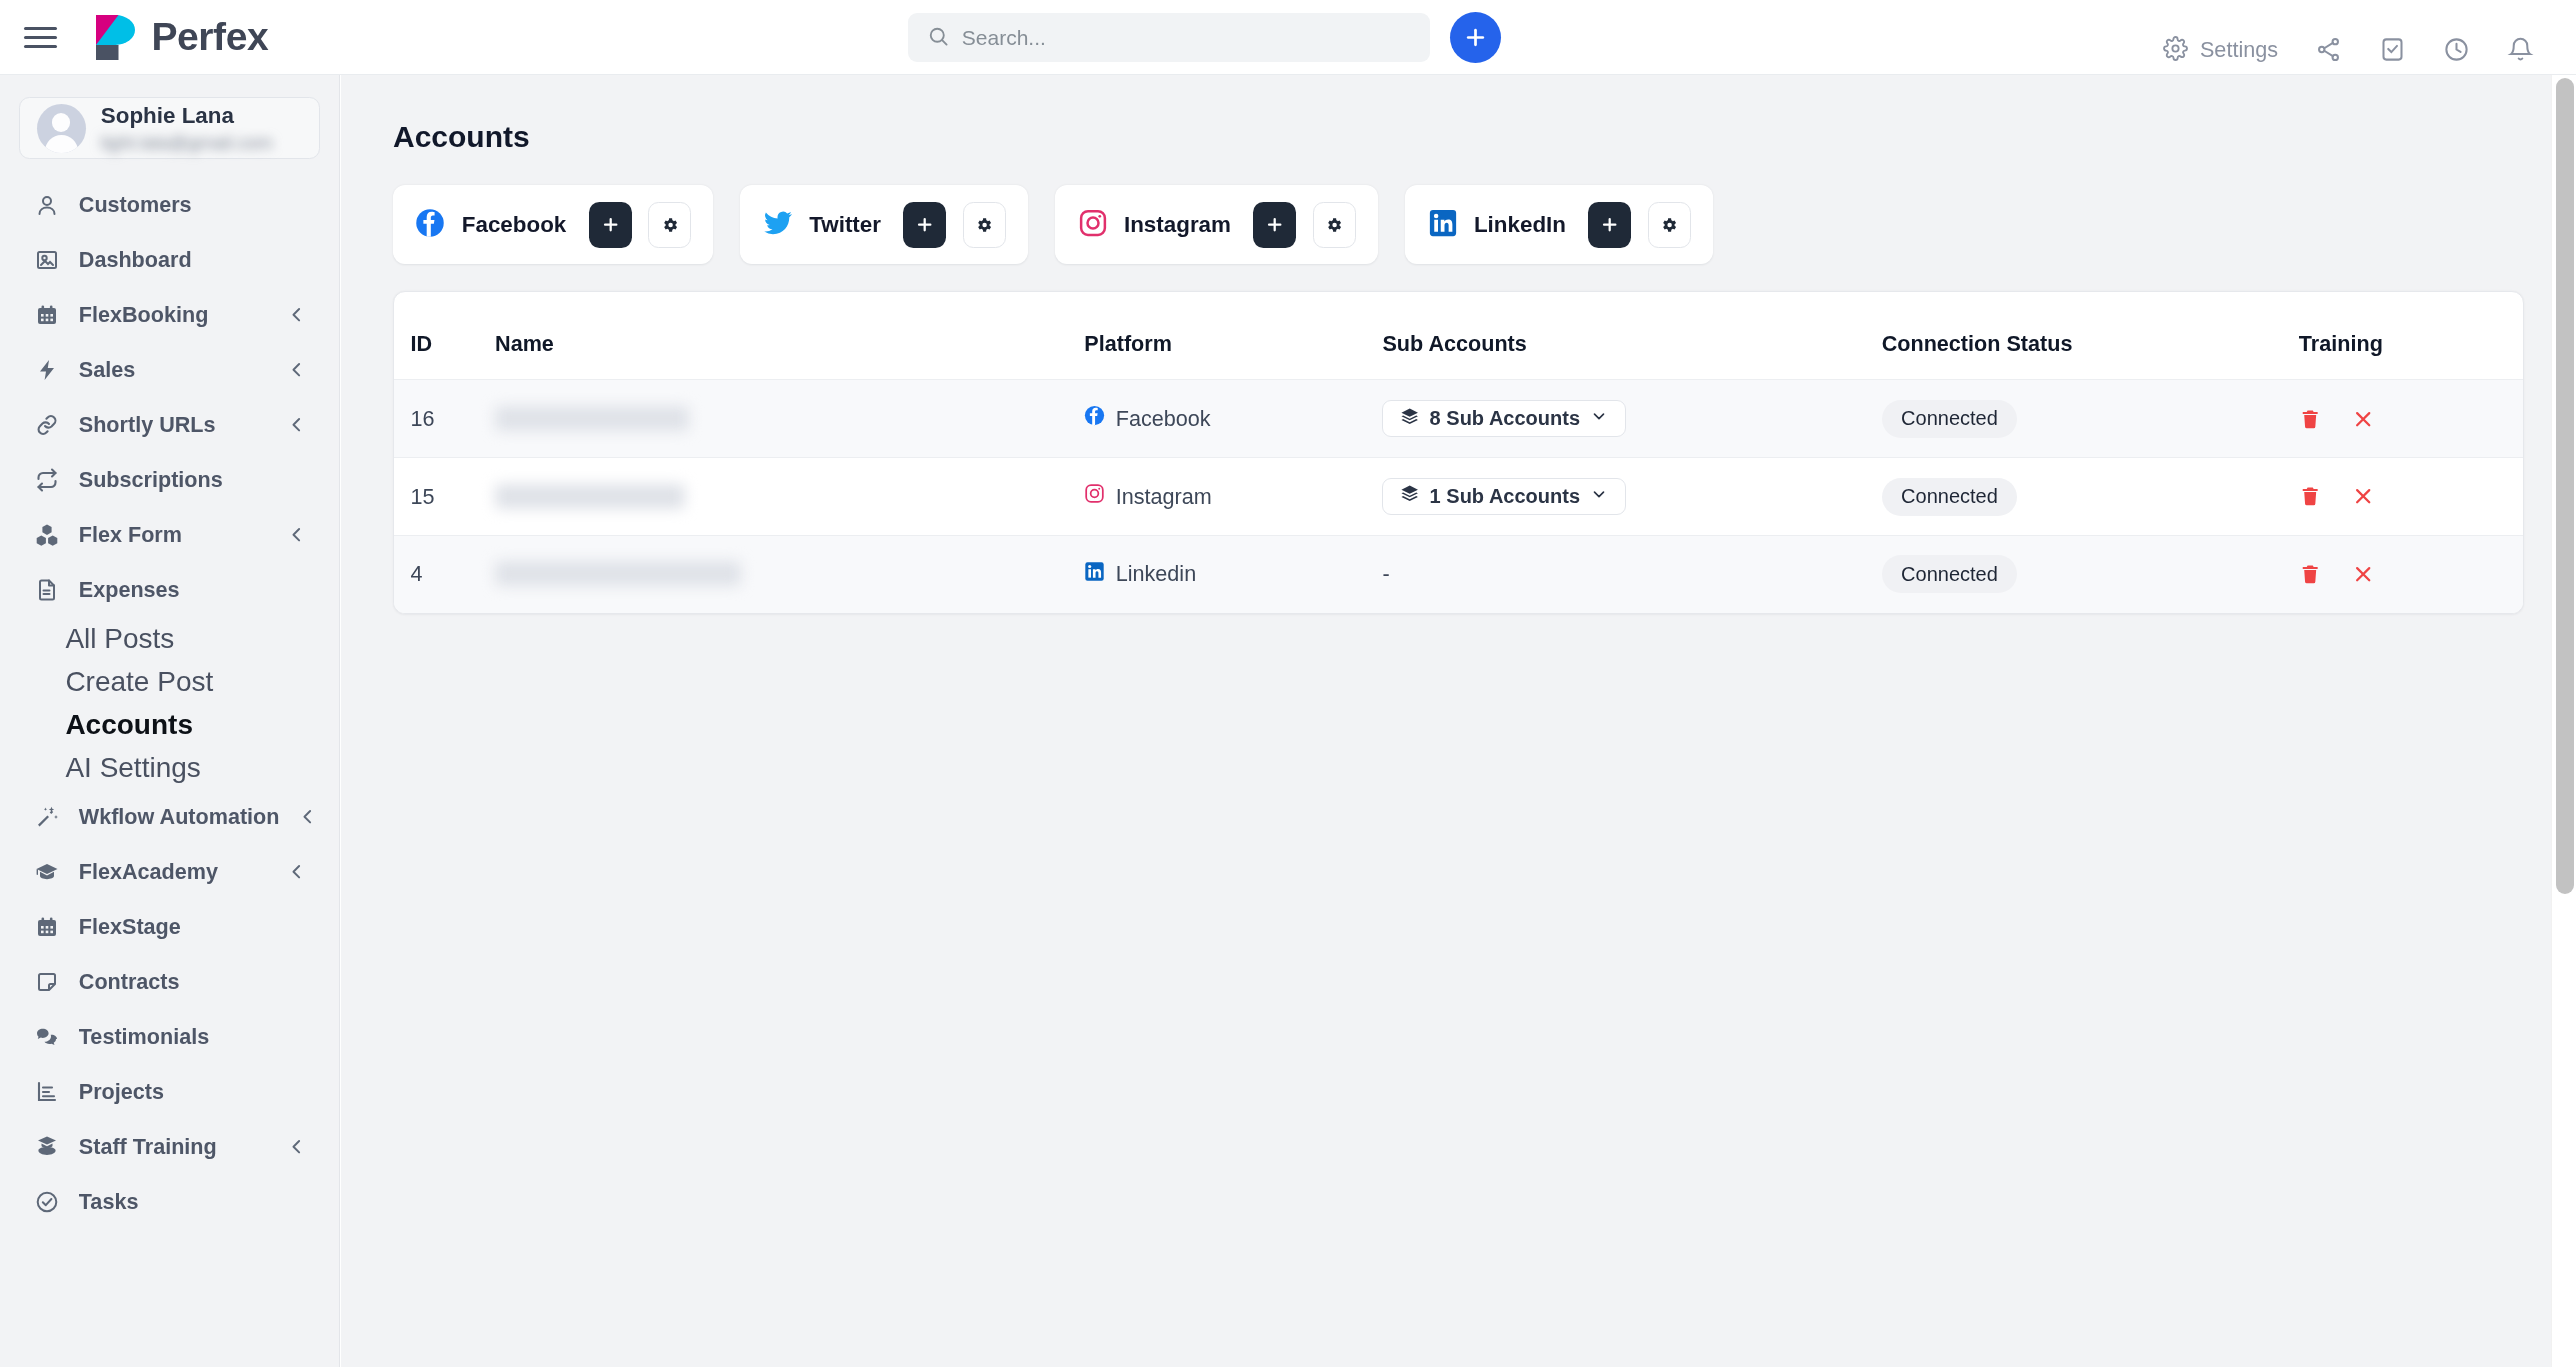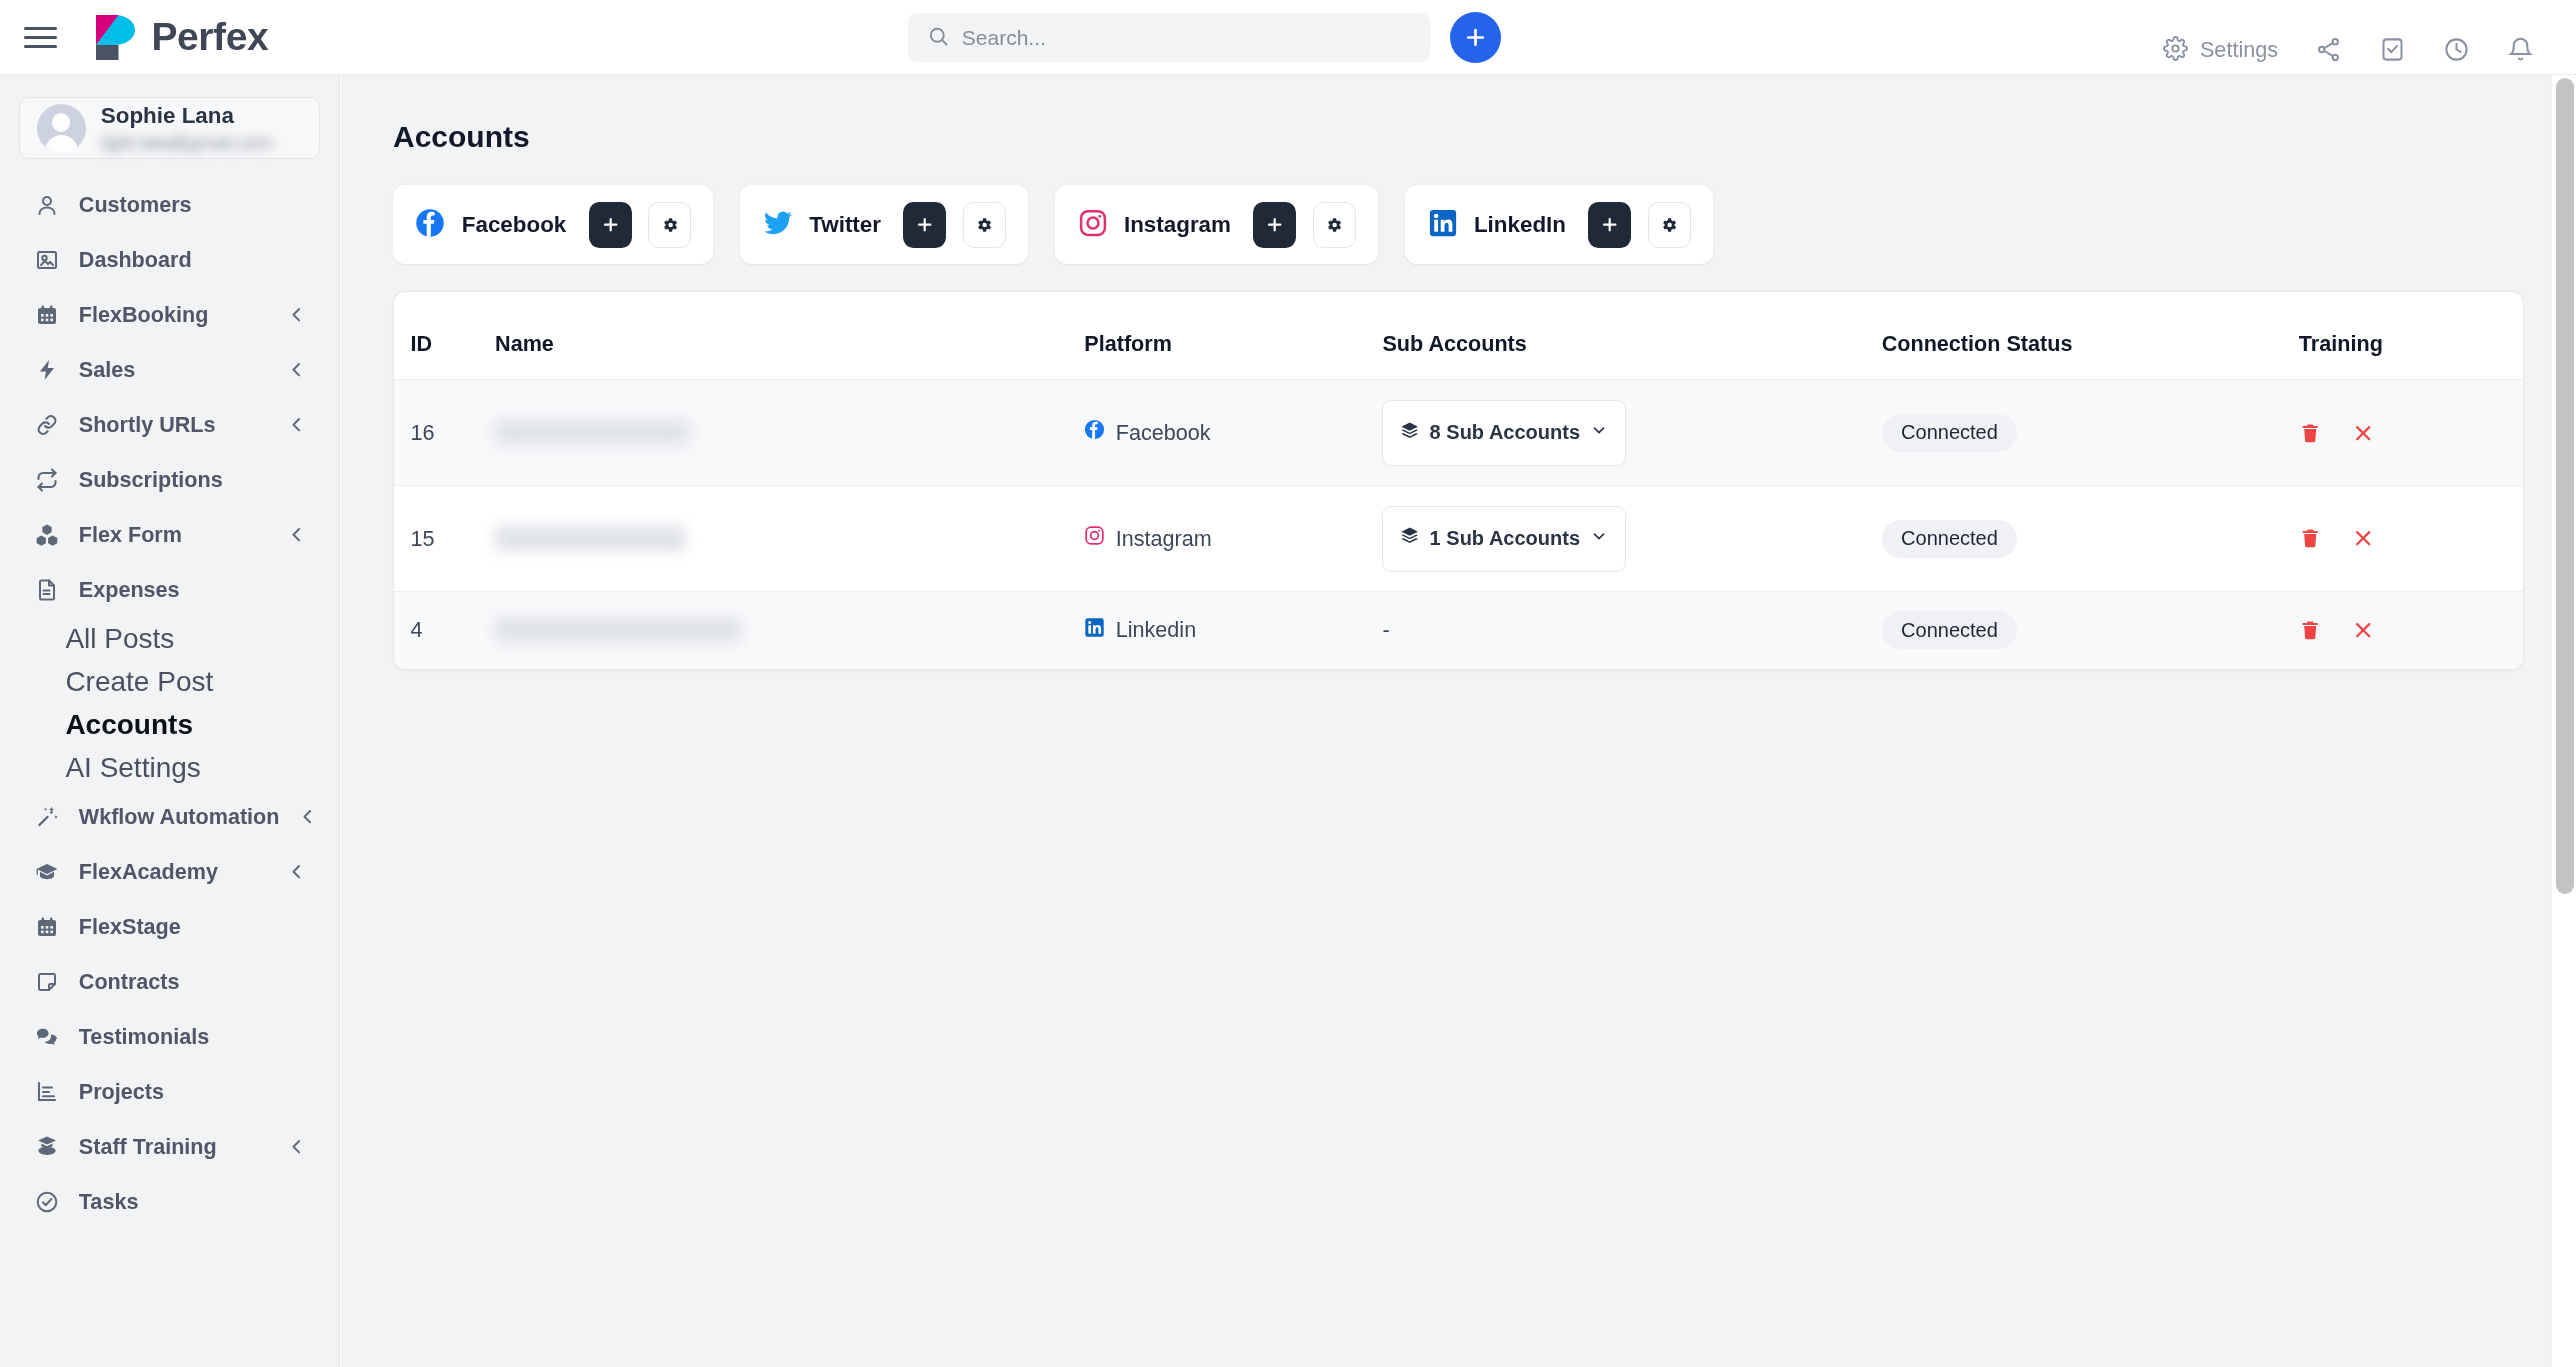--- a/index.html
+++ b/index.html
@@ -185,21 +185,21 @@
   .col-act   { width: 224px; }
   thead .col-id { padding-left: 16.4px; }
 
   .name-redacted {
     display:inline-block; height: 25px; border-radius: 4.5px;
     background: #dfe2e8; filter: blur(6.7px);
   }
   .plat-cell { display:flex; align-items:center; gap: 10.4px; }
   .sub-btn {
     display:inline-flex; align-items:center; gap: 10.4px;
-    height: 66px; padding: 0 16.4px;
+    height: 37px; padding: 0 16.4px;
     border: 0.7px solid #e2e5ea; border-radius: 9px;
     background: #fff; cursor: pointer;
     font-size: 20px; color: #2b3445; font-weight: 600;
   }
   .badge {
     display:inline-block; background:#f0f1f4; color:#1e2635;
     font-size: 20px; border-radius: 745px; padding: 7.5px 19.4px;
   }
   .actions { display:flex; align-items:center; gap: 31px; }
   .act-btn { cursor:pointer; display:flex; align-items:center; justify-content:center; }

